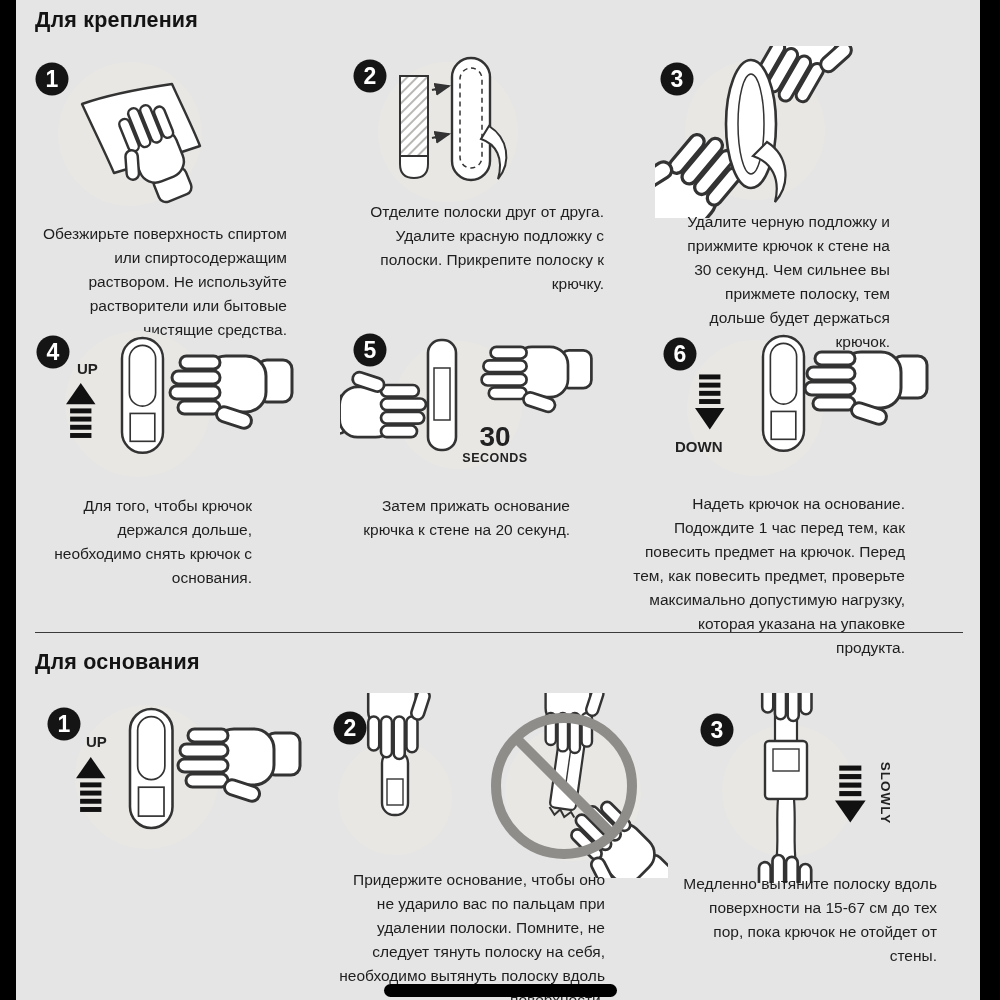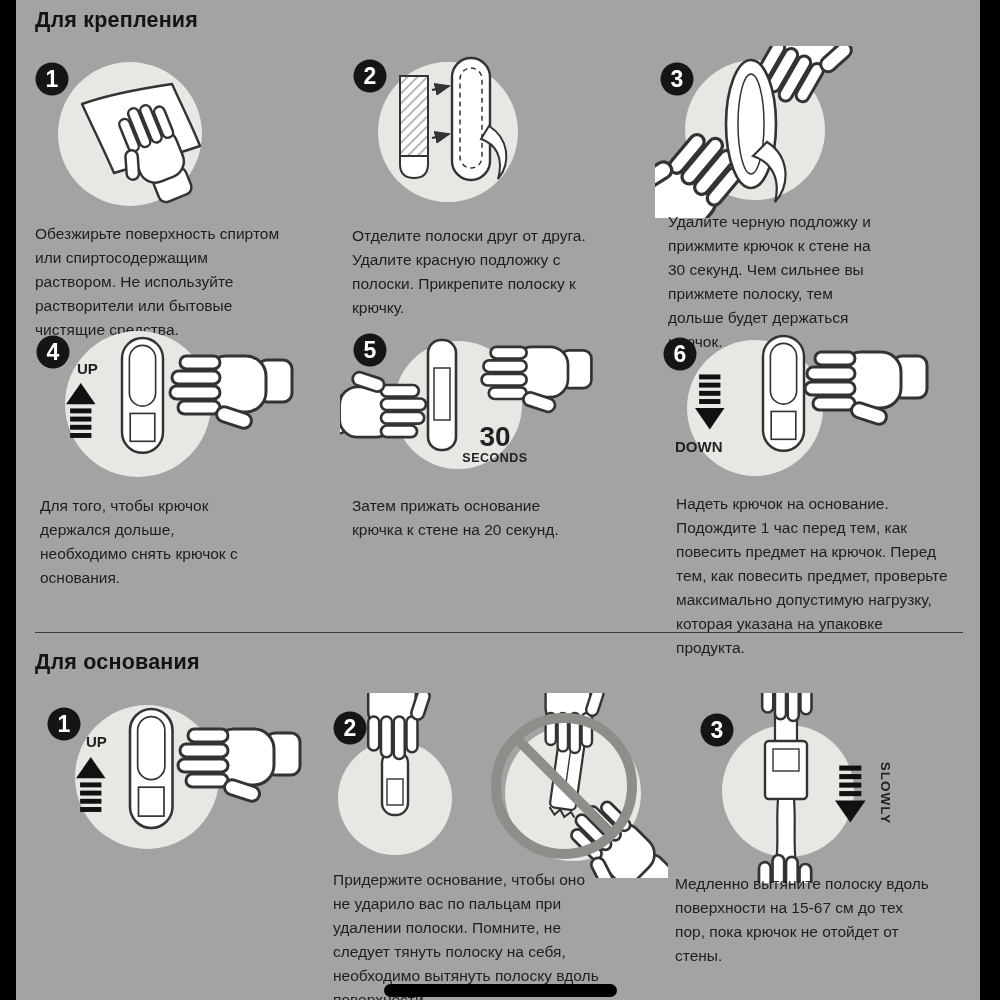--- a/index.html
+++ b/index.html
@@ -1,17 +1,17 @@
 <!DOCTYPE html>
 <html><head>
 <meta charset="utf-8">
 <style>
   html,body{margin:0;padding:0;background:#fff;}
-  .page{position:relative;width:1000px;height:1000px;background:#a3a3a3;overflow:hidden;
-        font-family:"Liberation Sans",sans-serif;}
+  .page{position:relative;width:1000px;height:1000px;background:#e5e5e5;overflow:hidden;
+        font-family:"Liberation Sans",sans-serif;text-align:right;}
   .edge{position:absolute;top:0;height:100%;background:#000;}
   .heading{position:absolute;font-size:21.5px;font-weight:bold;color:#141414;letter-spacing:.2px;}
   .caption{position:absolute;font-size:15.5px;line-height:24px;color:#1e1e1e;}
   .fig{position:absolute;}
   .divider{position:absolute;border-top:1.6px solid #3a3a3a;height:0;}
   .homebar{position:absolute;background:#000;border-radius:7px;}
   svg text{font-family:"Liberation Sans",sans-serif;}
   .badge-num{fill:#ffffff;font-size:23px;font-weight:bold;text-anchor:middle;}
   .dir-label{fill:#222;font-size:15px;font-weight:bold;}
   .timer-big{fill:#222;font-size:28px;font-weight:bold;text-anchor:middle;}
@@ -101,21 +101,21 @@
       <ellipse cx="96" cy="78" rx="13" ry="50" fill="none" stroke="#333" stroke-width="1.5"></ellipse>
       <path d="M112,96 C134,110 136,138 120,156 C126,132 116,116 98,110 Z" fill="#fff" stroke="#333" stroke-width="2.2"></path>
     </g>
     <g>
       <circle cx="22" cy="33" r="16.5" fill="#151515"></circle>
       <text class="badge-num" x="22" y="41">3</text>
     </g>
   </svg>
 
   <div class="caption" style="left:35px;top:210px;width:252px;margin-top:12px;">Обезжирьте поверхность спиртом или спиртосодержащим раствором. Не используйте растворители или бытовые чистящие средства.</div>
-  <div class="caption" style="left:352px;top:224px;width:252px;">Отделите полоски друг от друга. Удалите красную подложку с полоски. Прикрепите полоску к крючку.</div>
+  <div class="caption" style="left:352px;top:200px;width:252px;">Отделите полоски друг от друга. Удалите красную подложку с полоски. Прикрепите полоску к крючку.</div>
   <div class="caption" style="left:668px;top:210px;width:222px;">Удалите черную подложку и прижмите крючок к стене на 30 секунд. Чем сильнее вы прижмете полоску, тем дольше будет держаться крючок.</div>
 
   <svg class="fig" style="left:20px;top:326px;" width="310" height="180" viewBox="0 0 310 180">
     <circle cx="118" cy="78" r="73" fill="#e8e7e4"></circle>
     <text class="dir-label" x="57" y="48">UP</text>
     <use href="#striparrow" transform="translate(46,57) scale(0.82)"></use>
     <use href="#hookfront" transform="translate(102,12) scale(0.82)"></use>
     <use href="#handshape" transform="translate(172,-16) rotate(-90 44 74)"></use>
     <g>
       <circle cx="33" cy="26" r="16.5" fill="#151515"></circle>
@@ -148,21 +148,21 @@
     <use href="#hookfront" transform="translate(108,12) scale(0.82)"></use>
     <use href="#handshape" transform="translate(172,-18) rotate(-90 44 74)"></use>
     <g>
       <circle cx="25" cy="30" r="16.5" fill="#151515"></circle>
       <text class="badge-num" x="25" y="38">6</text>
     </g>
   </svg>
 
   <div class="caption" style="left:40px;top:494px;width:212px;">Для того, чтобы крючок держался дольше, необходимо снять крючок с основания.</div>
   <div class="caption" style="left:352px;top:494px;width:218px;">Затем прижать основание крючка к стене на 20 секунд.</div>
-  <div class="caption" style="left:676px;top:492px;width:275px;">Надеть крючок на основание. Подождите 1 час перед тем, как повесить предмет на крючок. Перед тем, как повесить предмет, проверьте максимально допустимую нагрузку, которая указана на упаковке продукта.</div>
+  <div class="caption" style="left:630px;top:492px;width:275px;">Надеть крючок на основание. Подождите 1 час перед тем, как повесить предмет на крючок. Перед тем, как повесить предмет, проверьте максимально допустимую нагрузку, которая указана на упаковке продукта.</div>
 
   <div class="divider" style="left:35px;top:632px;width:928px;"></div>
 
   <div class="heading" style="left:35px;top:650px;">Для основания</div>
 
   <svg class="fig" style="left:20px;top:693px;" width="310" height="190" viewBox="0 0 310 190">
     <circle cx="127" cy="84" r="72" fill="#e8e7e4"></circle>
     <text class="dir-label" x="66" y="54">UP</text>
     <use href="#striparrow" transform="translate(56,64) scale(0.82)"></use>
     <use href="#hookfront" transform="translate(110,16) scale(0.85)"></use>

